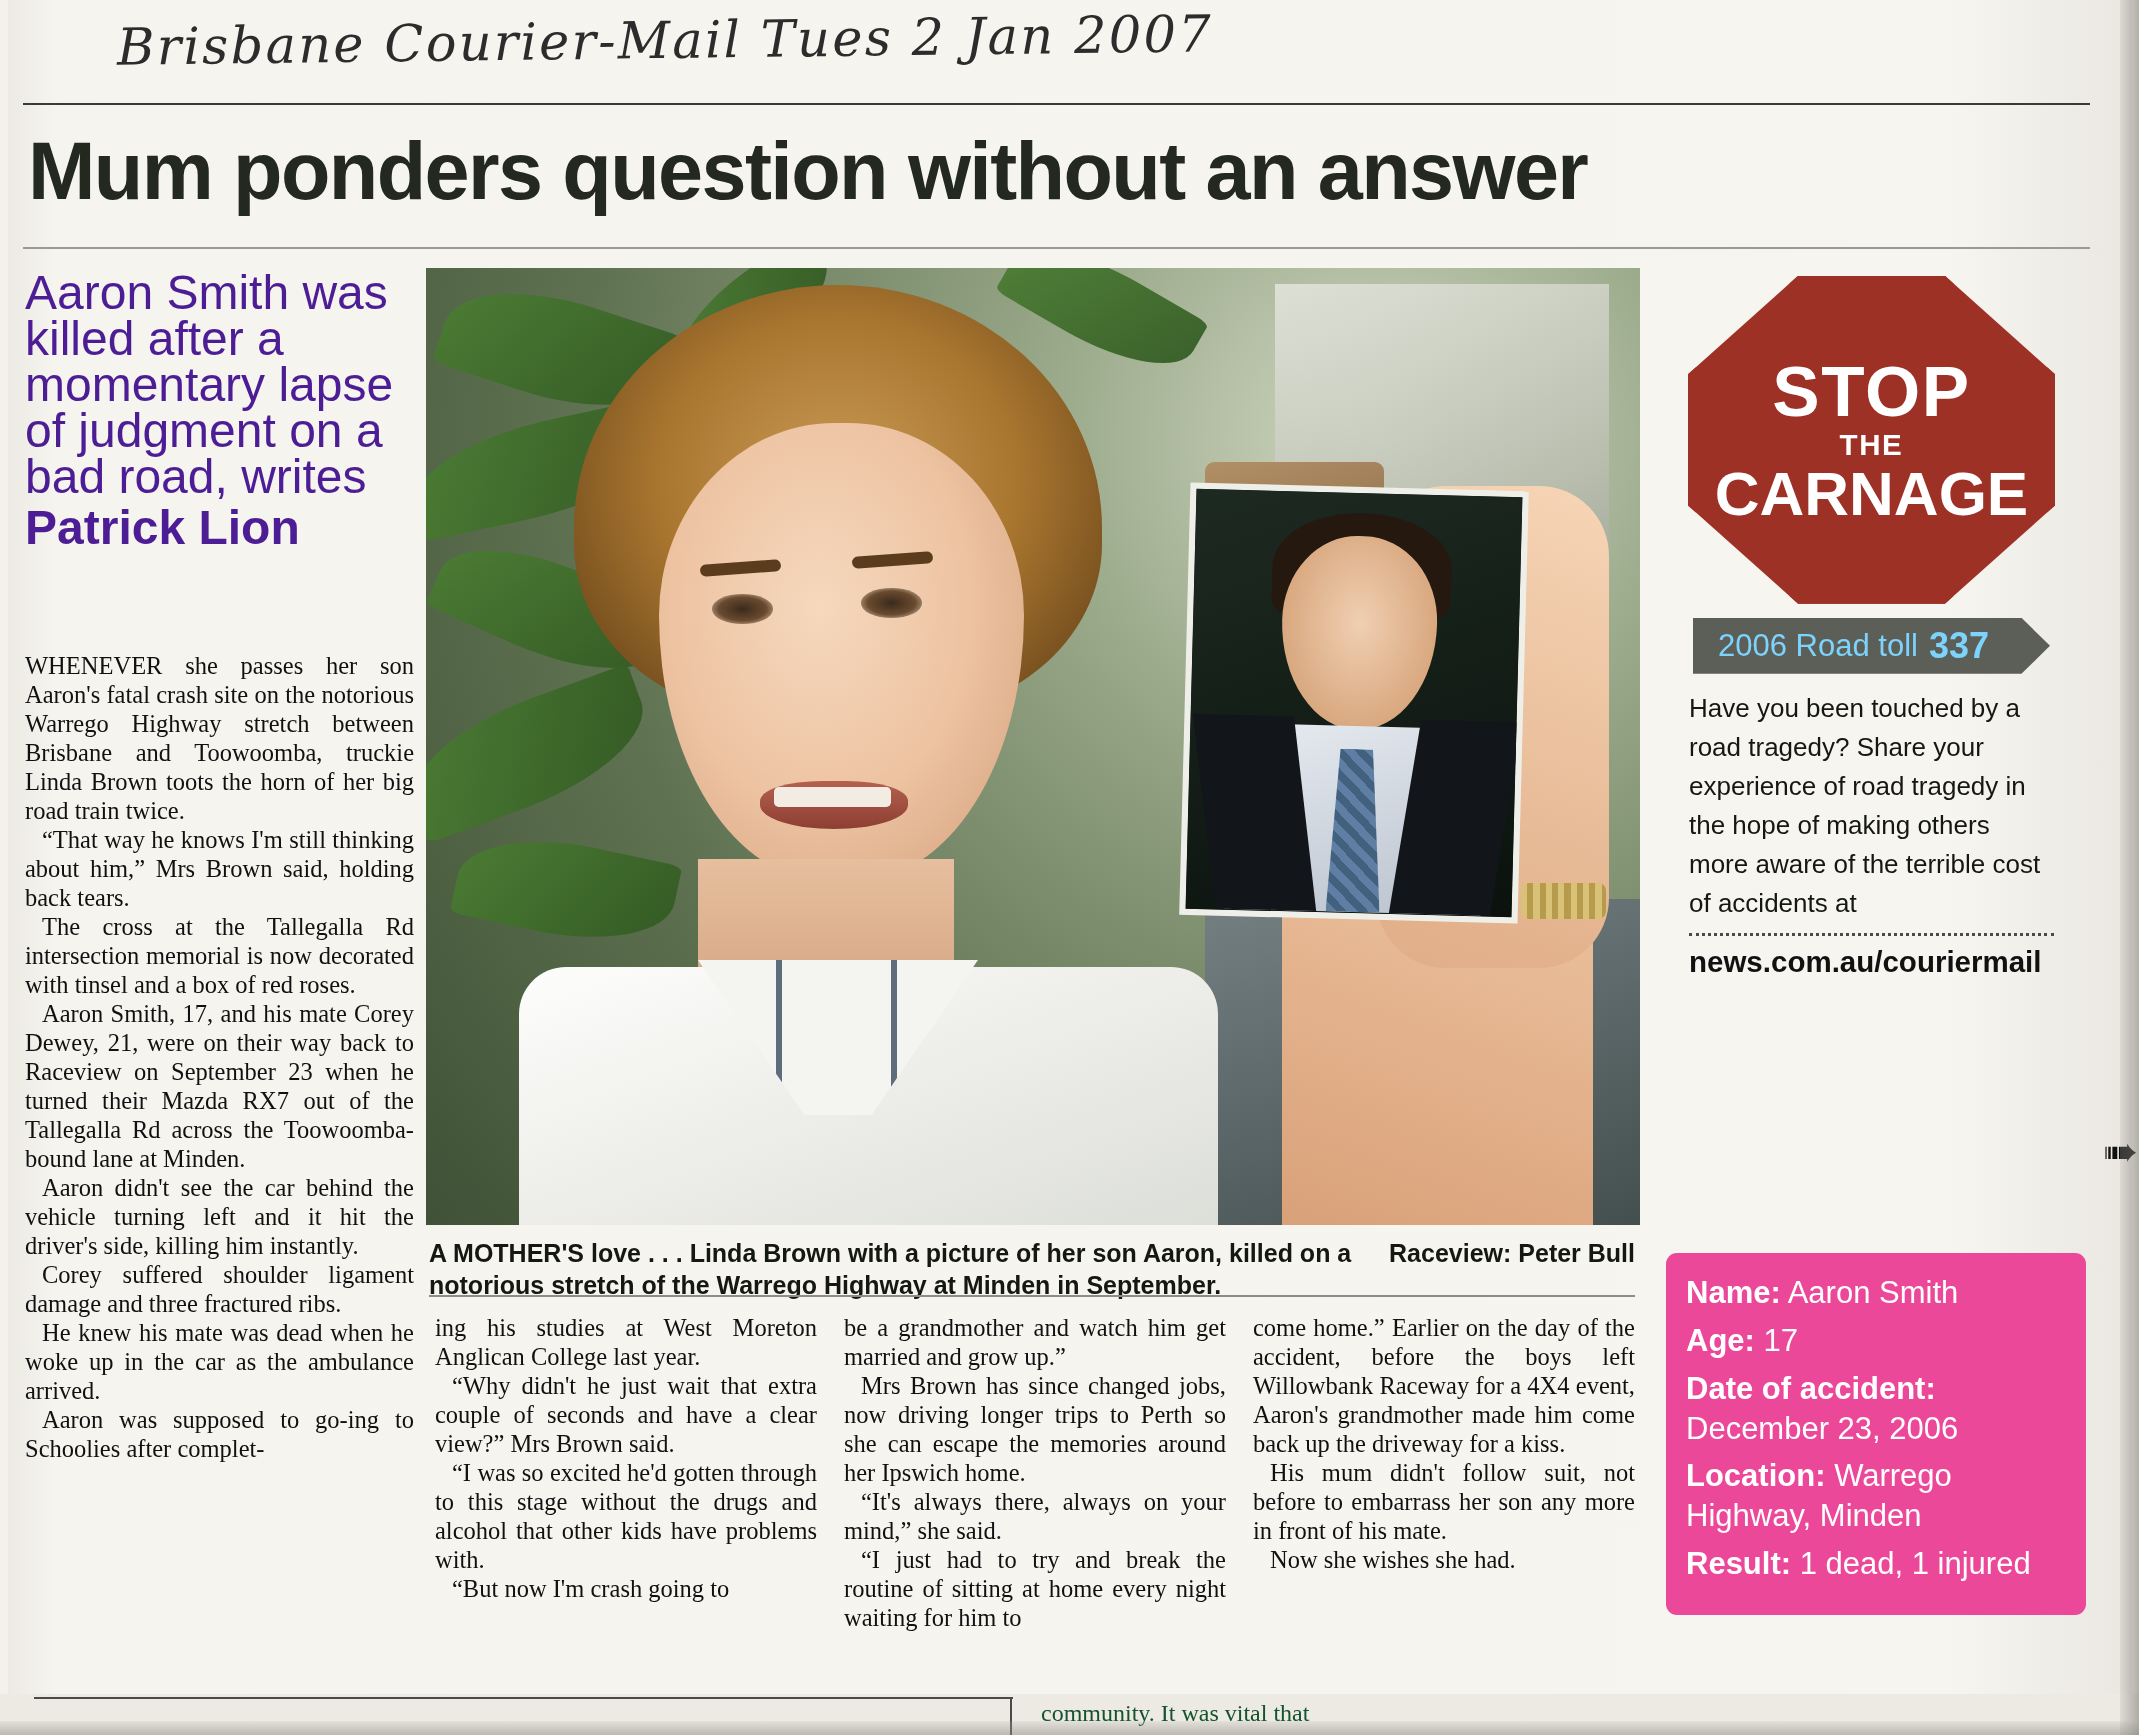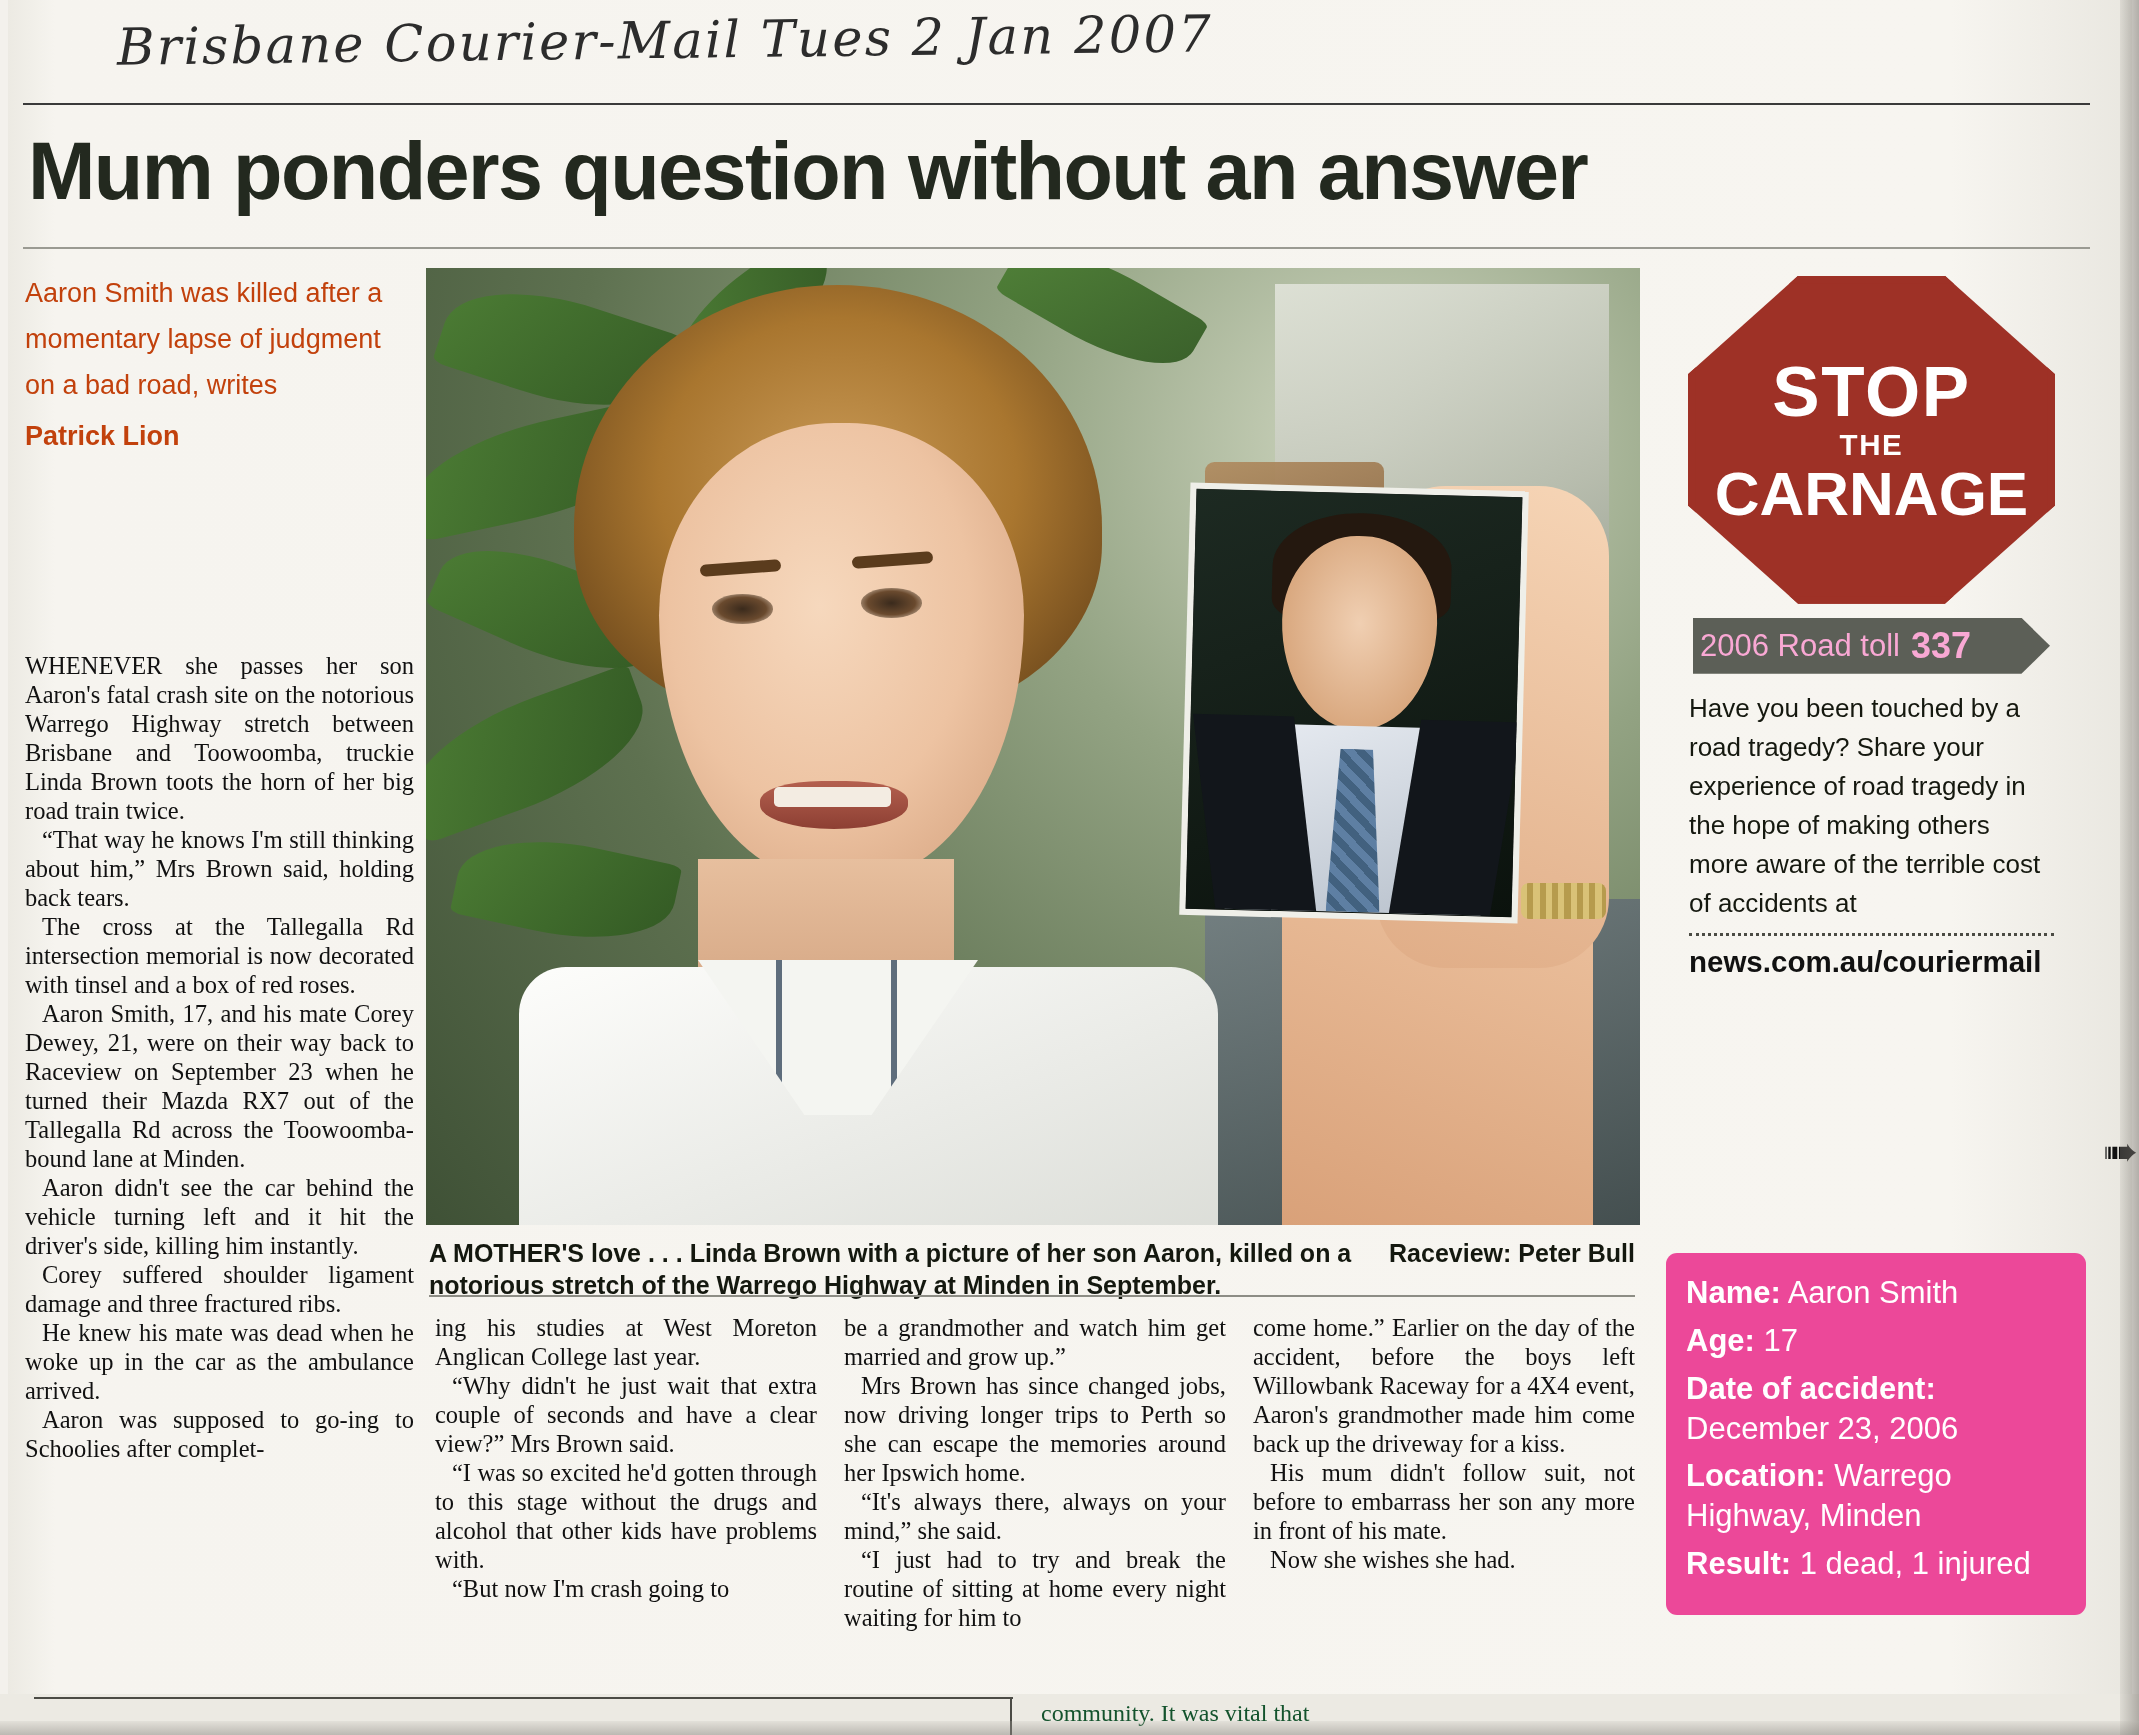--- a/index.html
+++ b/index.html
@@ -89,23 +89,23 @@
     background: #9a9a92;
   }
 
   
   .standfirst {
     position: absolute;
     left: 25px;
     top: 270px;
     width: 389px;
     font-family: "Liberation Sans", sans-serif;
-    font-size: 27px;
+    font-size: 48px;
     line-height: 46px;
-    color: #c2410c;
+    color: #4c1d95;
   }
   .standfirst .byline {
     font-weight: bold;
     display: block;
     margin-top: 4.7px;
   }
 
   .bodycol {
     position: absolute;
     font-family: "Liberation Serif", serif;
@@ -366,26 +366,26 @@
   .octagon .l1 { font-size: 71px; line-height: 71px; letter-spacing: 1.6px; }
   .octagon .l2 { font-size: 29.5px; line-height: 36px; letter-spacing: 1.6px; }
   .octagon .l3 { font-size: 62px; line-height: 61px; letter-spacing: 0px; }
 
   .tollbar {
     position: relative;
     margin: 14px auto 0;
     width: 357px;
     height: 56px;
     background: #5c5f57;
-    color: #f9a8d4;
+    color: #7dd3fc;
     font-family: "Liberation Sans", sans-serif;
     font-size: 31px;
     display: flex;
     align-items: center;
-    padding-left: 7px;
+    padding-left: 25px;
     box-sizing: border-box;
     clip-path: polygon(0 0, 92% 0, 100% 50%, 92% 100%, 0 100%);
   }
   .tollbar .num {
     font-weight: bold;
     font-size: 36px;
     margin-left: 11px;
   }
 
   .promo {

